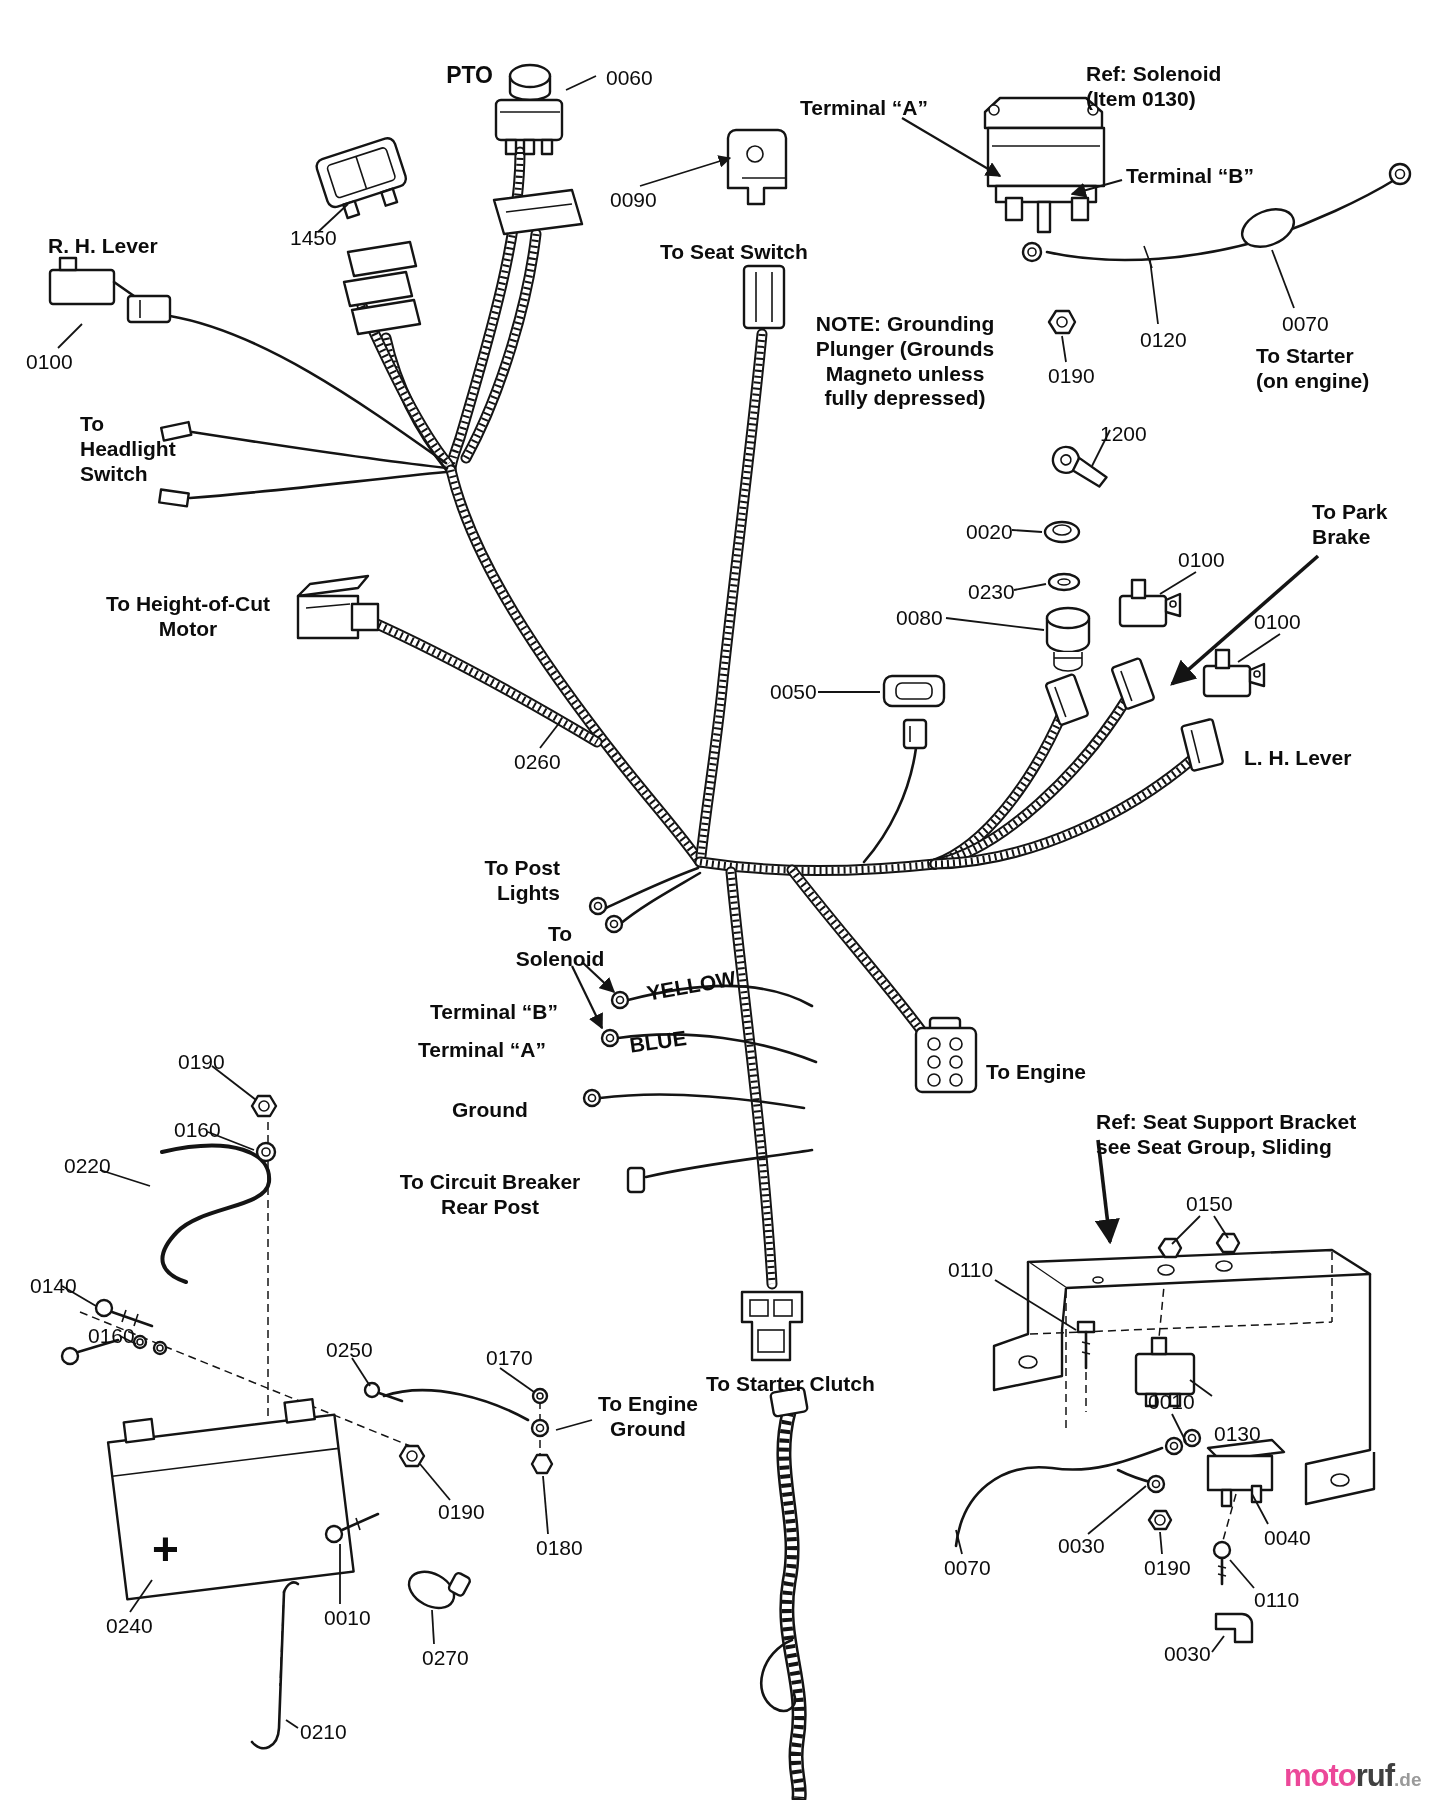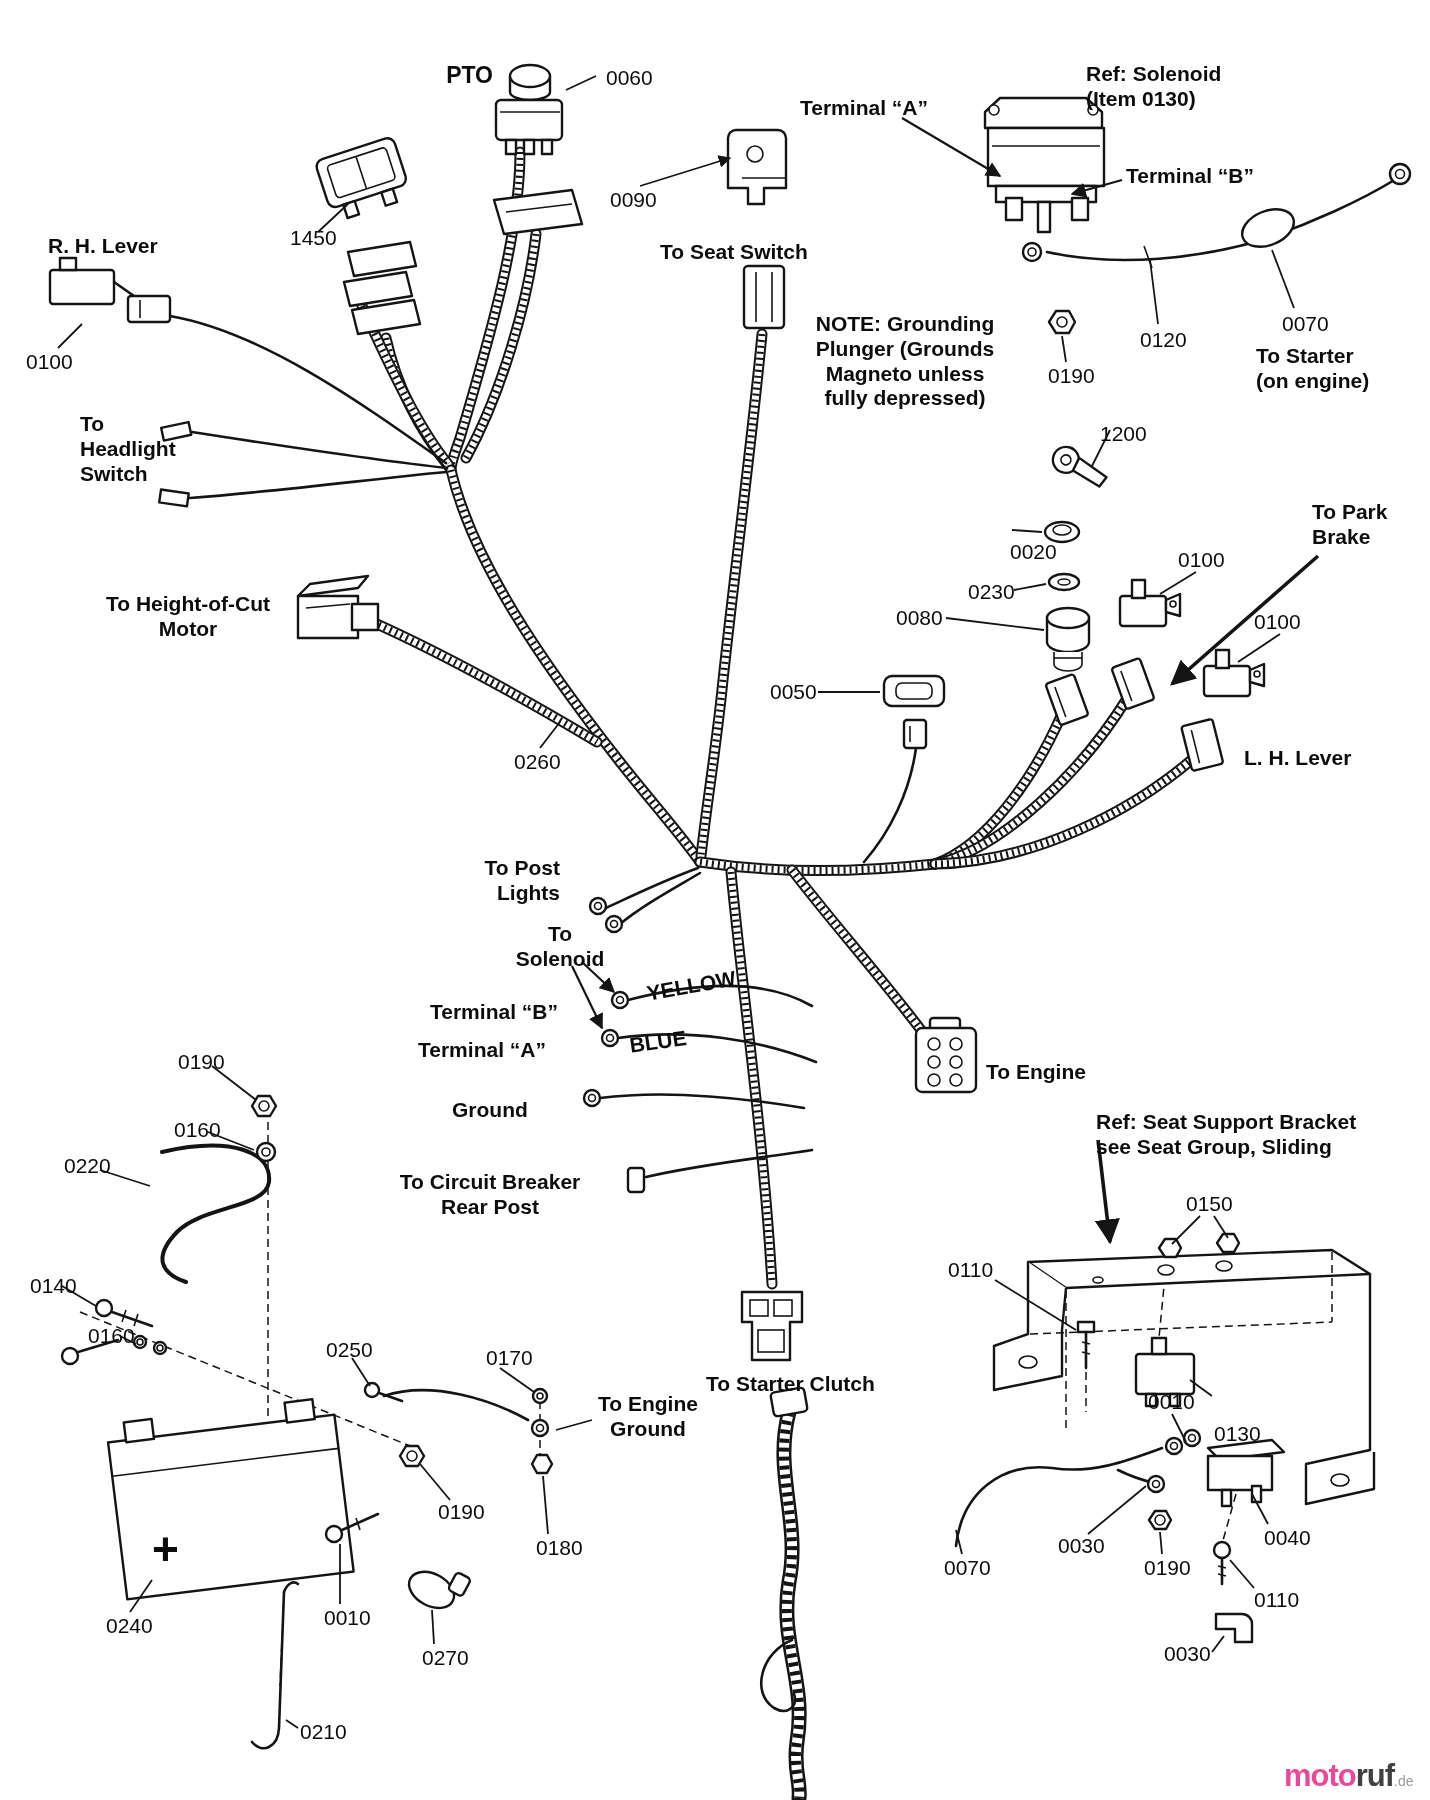--- a/index.html
+++ b/index.html
@@ -3,21 +3,21 @@
 <meta charset="utf-8">
 <style>
   html,body{margin:0;padding:0;background:#fff;}
   .stage{position:relative;width:1430px;height:1800px;background:#ffffff;overflow:hidden;
          font-family:"Liberation Sans",sans-serif;}
   .stage svg{position:absolute;left:0;top:0;}
   #callouts{position:absolute;left:0;top:0;width:100%;height:100%;}
   .callout{position:absolute;font-size:21px;color:#0c0c0c;white-space:pre-line;line-height:1.18;}
   .callout.bold{font-weight:700;}
   .logo{position:absolute;left:1284px;top:1758px;font-weight:700;font-size:31px;letter-spacing:-1px;}
-  .logo .de{font-size:14px;font-weight:400;letter-spacing:0;}
+  .logo .de{font-size:19px;font-weight:700;letter-spacing:0;}
   
   .part{fill:#ffffff;stroke:#141414;stroke-width:2.4;stroke-linejoin:round;}
   .partthin{fill:#ffffff;stroke:#141414;stroke-width:1.6;}
   .wire{fill:none;stroke:#141414;stroke-width:2.6;stroke-linecap:round;}
   .wire4{fill:none;stroke:#141414;stroke-width:4;stroke-linecap:round;}
   .leader{fill:none;stroke:#141414;stroke-width:1.8;}
   .arrow{fill:none;stroke:#141414;stroke-width:2.2;}
   .bigarrow{fill:none;stroke:#141414;stroke-width:3.6;}
   .dash{fill:none;stroke:#141414;stroke-width:1.5;stroke-dasharray:8 5;}
   .tube-o{fill:none;stroke:#141414;stroke-width:11;stroke-linecap:round;}
@@ -471,21 +471,21 @@
       <div class="callout" style="left: 1140px; top: 328px;">0120</div>
       <div class="callout" style="left: 1282px; top: 312px;">0070</div>
       <div class="callout" style="left: 1048px; top: 364px;">0190</div>
       <div class="callout bold" style="left: 1256px; top: 344px;">To Starter
 (on engine)</div>
       <div class="callout bold" style="left: 905px; top: 312px; text-align: center; transform: translateX(-50%); transform-origin: left top;">NOTE: Grounding
 Plunger (Grounds
 Magneto unless
 fully depressed)</div>
       <div class="callout" style="left: 1100px; top: 422px;">1200</div>
-      <div class="callout" style="left: 966px; top: 540px; margin-left: 44px;">0020</div>
+      <div class="callout" style="left: 966px; top: 520px;">0020</div>
       <div class="callout" style="left: 968px; top: 580px;">0230</div>
       <div class="callout" style="left: 896px; top: 606px;">0080</div>
       <div class="callout" style="left: 1178px; top: 548px;">0100</div>
       <div class="callout bold" style="left: 1312px; top: 500px;">To Park
 Brake</div>
       <div class="callout" style="left: 1254px; top: 610px;">0100</div>
       <div class="callout" style="left: 770px; top: 680px;">0050</div>
       <div class="callout bold" style="left: 188px; top: 592px; text-align: center; transform: translateX(-50%); transform-origin: left top;">To Height-of-Cut
 Motor</div>
       <div class="callout" style="left: 514px; top: 750px;">0260</div>

